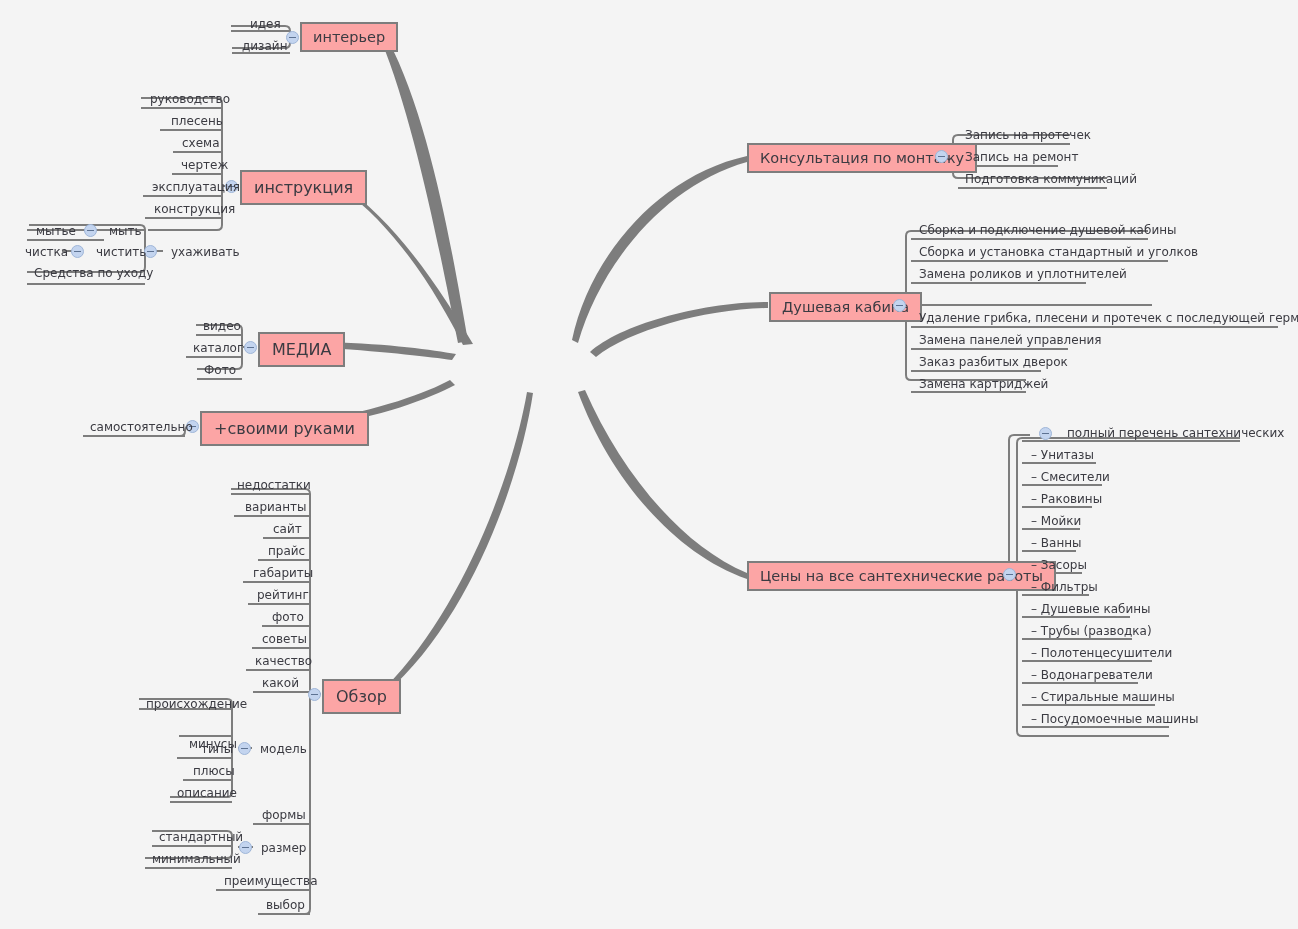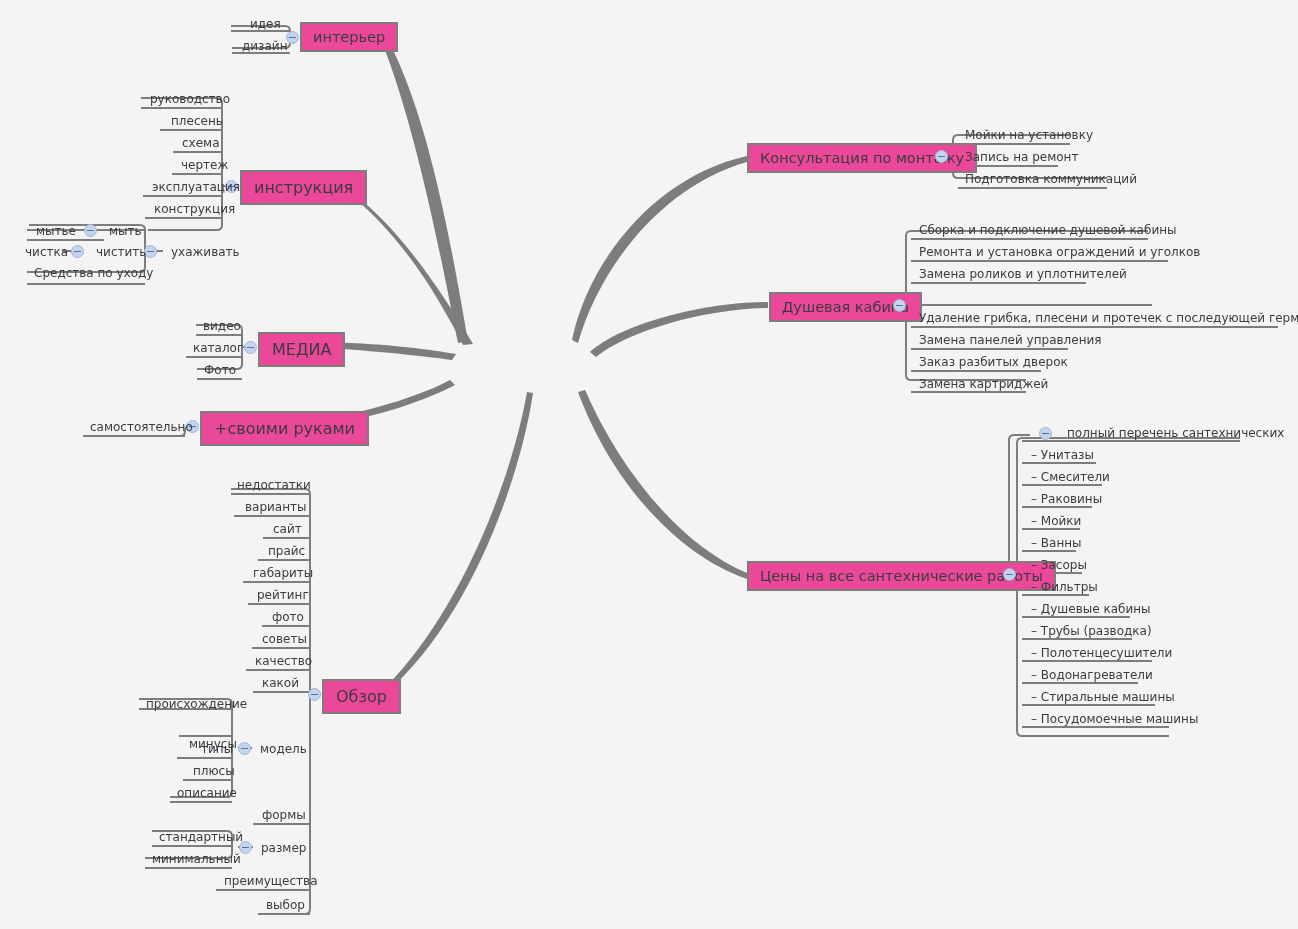--- a/index.html
+++ b/index.html
@@ -39,21 +39,21 @@
     border: 2px solid #8c8c8c;
     border-radius: 9px;
     font-size: 18px;
     font-weight: bold;
     color: #44444a;
     padding: 13px 26px;
     letter-spacing: .2px;
   }
   
   .box-node {
-    background: #ec4899;
+    background: #fca5a5;
     border: 2px solid #7d7d7d;
     font-size: 14.5px;
     padding: 5px 11px;
     color: #3b3b42;
   }
   .box-node.big { font-size: 16px; padding: 6px 12px; }
   
   .leaf-node {
     font-size: 12px;
     padding: 1px 5px 2px 5px;
@@ -296,28 +296,28 @@
   <div class="node leaf-node" style="left:256px; top:840px;">размер</div>
   <div class="toggle" style="left:239px; top:841px;"></div>
   <div class="node leaf-node" style="left:154px; top:829px;">стандартный</div>
   <div class="node leaf-node" style="left:147px; top:851px;">минимальный</div>
 
   <div class="node leaf-node" style="left:219px; top:873px;">преимущества</div>
   <div class="node leaf-node" style="left:261px; top:897px;">выбор</div>
 
   <div class="node box-node" style="left:747px; top:143px;">Консультация по монтажу</div>
   <div class="toggle" style="left:935px; top:150px;"></div>
-  <div class="node leaf-node" style="left:960px; top:127px;">Мойки на установку</div>
+  <div class="node leaf-node" style="left:960px; top:127px;">Запись на протечек</div>
   <div class="node leaf-node" style="left:960px; top:149px;">Запись на ремонт</div>
   <div class="node leaf-node" style="left:960px; top:171px;">Подготовка коммуникаций</div>
 
   <div class="node box-node" style="left:769px; top:292px;">Душевая кабина</div>
   <div class="toggle" style="left:893px; top:299px;"></div>
   <div class="node leaf-node" style="left:914px; top:222px;">Сборка и подключение душевой кабины</div>
-  <div class="node leaf-node" style="left:914px; top:244px;">Ремонта и установка ограждений и уголков</div>
+  <div class="node leaf-node" style="left:914px; top:244px;">Сборка и установка стандартный и уголков</div>
   <div class="node leaf-node" style="left:914px; top:266px;">Замена роликов и уплотнителей</div>
   <div class="node leaf-node" style="left:914px; top:310px;">Удаление грибка, плесени и протечек с последующей герметизацией.</div>
   <div class="node leaf-node" style="left:914px; top:332px;">Замена панелей управления</div>
   <div class="node leaf-node" style="left:914px; top:354px;">Заказ разбитых дверок</div>
   <div class="node leaf-node" style="left:914px; top:376px;">Замена картриджей</div>
 
   <div class="node box-node" style="left:747px; top:561px;">Цены на все сантехнические работы</div>
   <div class="toggle" style="left:1003px; top:568px;"></div>
 
   <div class="node leaf-node" style="left:1062px; top:425px;">полный перечень сантехнических</div>

